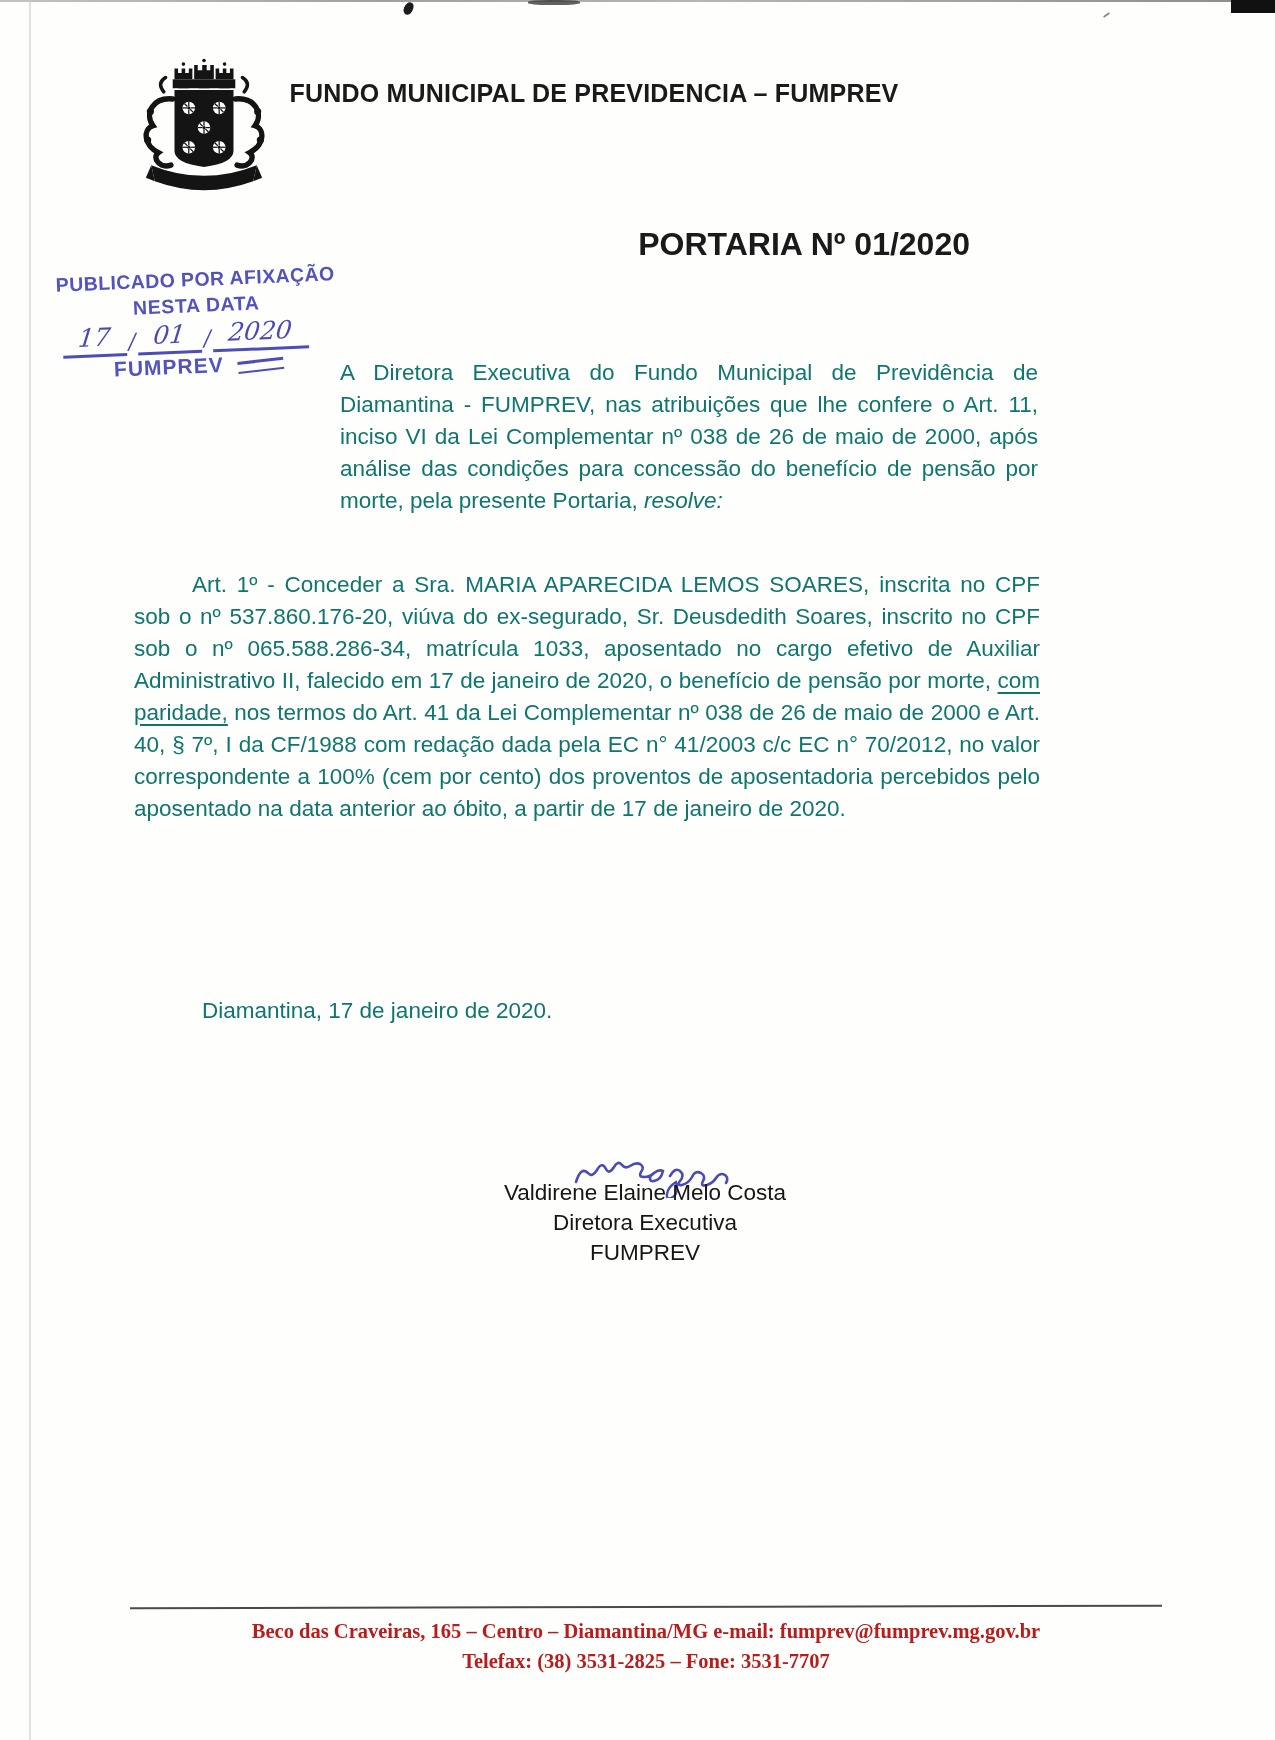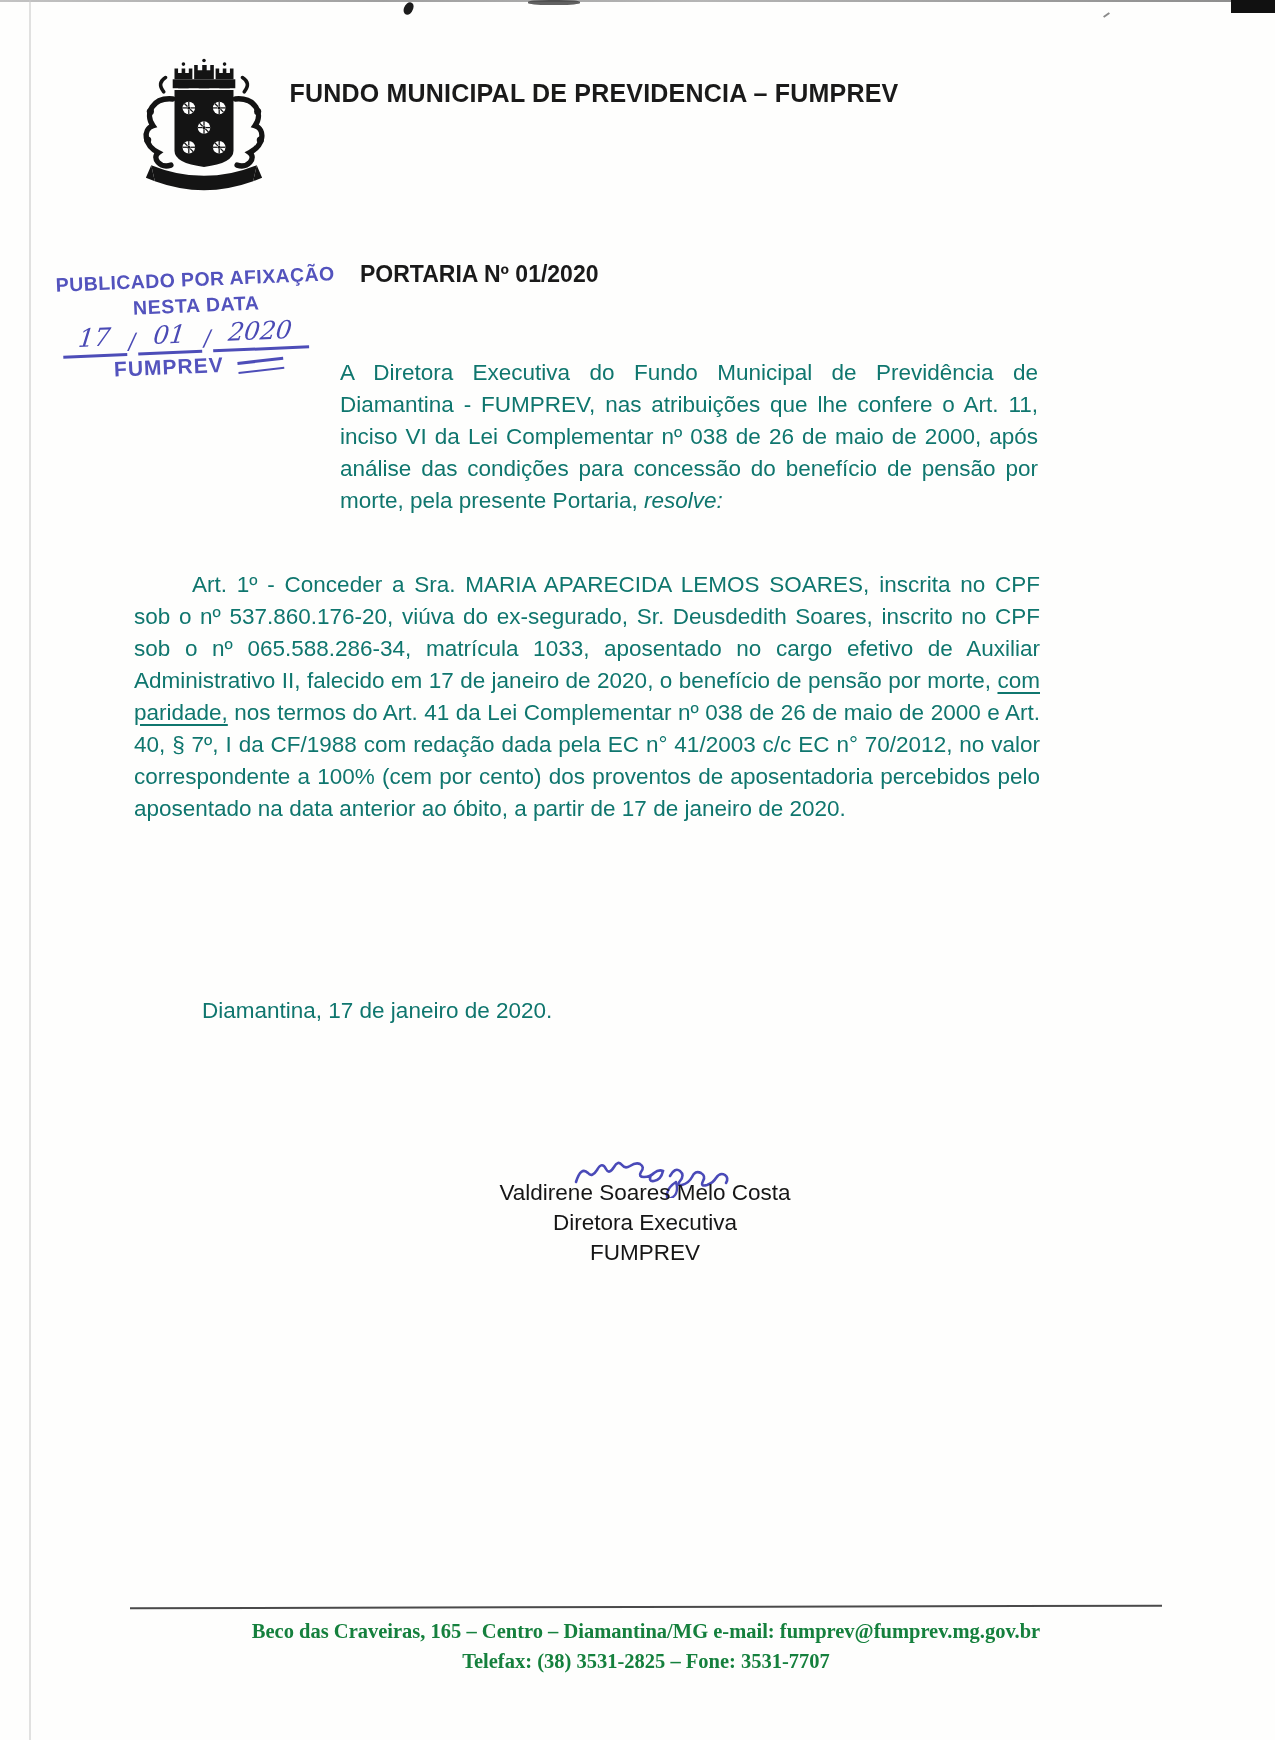--- a/index.html
+++ b/index.html
@@ -18,21 +18,21 @@
   .scan-blob2{position:absolute;left:528px;top:0;width:52px;height:5px;background:#3a3a3a;border-radius:40%;opacity:.8;}
   .scan-corner{position:absolute;right:0;top:0;width:44px;height:13px;background:#111;}
   .scan-leftline{position:absolute;left:29px;top:0;width:2px;height:100%;background:#c9c9c9;opacity:.55;}
   .scan-tick{position:absolute;left:1103px;top:14px;width:7px;height:2px;background:#8a8a8a;transform:rotate(-35deg);}
   
   .header-logo{position:absolute;left:128px;top:48px;width:152px;height:152px;}
   .header-text{position:absolute;left:278px;top:76px;width:632px;text-align:center;font-weight:bold;}
   .org-name{font-size:25px;letter-spacing:.2px;line-height:34px;}
   .org-loc{font-size:25px;letter-spacing:.2px;line-height:34px;}
   
-  .doc-title{position:absolute;left:360px;top:226px;width:610px;text-align:left;font-weight:bold;font-size:23px;margin-top:35px;}
+  .doc-title{position:absolute;left:360px;top:226px;width:610px;text-align:right;font-weight:bold;font-size:32px;}
   
   .stamp{position:absolute;left:56px;top:268px;width:282px;color:#5353bd;transform:rotate(-2.4deg);}
   .stamp-l1{font-size:19.5px;font-weight:bold;letter-spacing:.4px;text-align:center;}
   .stamp-l2{font-size:19.5px;font-weight:bold;letter-spacing:.6px;text-align:center;margin-top:3px;}
   .stamp-date{display:flex;align-items:flex-end;justify-content:flex-start;margin-top:2px;padding-left:6px;}
   .stamp-seg{border-bottom:3px solid #4d4db8;padding:0 16px 2px 16px;min-width:24px;text-align:center;}
   .hw{font-family:"DejaVu Serif", serif;font-style:italic;font-size:25px;color:#4a4ab5;display:inline-block;transform:skewX(-9deg);}
   .stamp-sep{font-family:"DejaVu Serif", serif;font-style:italic;font-size:22px;padding:0 2px 2px 2px;color:#4a4ab5;}
   .stamp-org-row{display:flex;align-items:center;justify-content:center;margin-top:1px;gap:14px;}
   .stamp-org{font-size:21px;font-weight:bold;letter-spacing:1px;}
@@ -44,21 +44,21 @@
   .p-art2{left:134px;top:888px;width:906px;text-indent:58px;text-align:left;}
   .p-date{left:134px;top:972px;width:906px;text-indent:68px;text-align:left;}
   .b{font-weight:normal;}
   .i{font-style:italic;}
   .u{text-decoration:underline;text-underline-offset:4px;}
   
   .sig-block{position:absolute;left:340px;top:1178px;width:610px;text-align:center;font-size:22.5px;line-height:30px;color:#161616;}
   .sig-ink{position:absolute;left:572px;top:1152px;width:180px;height:46px;}
   
   .footer-rule{position:absolute;left:130px;top:1606px;width:1032px;height:0;border-top:2px solid #4a4a4a;transform:rotate(-.15deg);}
-  .footer-text{position:absolute;left:130px;top:1616px;width:1032px;text-align:center;font-family:"Liberation Serif", serif;font-weight:bold;font-size:20.5px;line-height:30px;color:#15803d;}
+  .footer-text{position:absolute;left:130px;top:1616px;width:1032px;text-align:center;font-family:"Liberation Serif", serif;font-weight:bold;font-size:20.5px;line-height:30px;color:#b91c1c;}
 </style>
 </head>
 <body>
 
 <div class="page">
 
   <div class="scan-topline"></div>
   <div class="scan-blob1"></div>
   <div class="scan-blob2"></div>
   <div class="scan-corner"></div>
@@ -186,21 +186,21 @@
 
   <p class="para p-date">Diamantina, 17 de janeiro de 2020.</p>
 
   <div class="sig-ink">
     <svg viewBox="0 0 180 46" width="180" height="46">
       <path d="M4,30 q5,-16 12,-9 q4,5 9,-3 q5,-9 9,-1 q3,6 8,-2 q4,-7 8,-2 q3,4 8,1 q6,-4 10,-2 q5,3 1,8 q-3,5 3,5 q6,0 10,-4 q5,-4 9,-2 q-2,9 -9,10 q-6,1 -3,-6 M98,24 q5,-9 10,-5 q5,4 0,10 q-4,5 2,4 q7,-2 10,-8 q3,-7 9,-4 q5,3 2,8 q-3,6 4,4 q6,-2 9,-7 q4,-6 9,-3 q4,3 1,8" fill="none" stroke="#4a4ab8" stroke-width="2.6" stroke-linecap="round"></path>
       <path d="M104,30 q3,11 -3,15 q-7,4 -6,-3 q1,-7 9,-12" fill="none" stroke="#4a4ab8" stroke-width="2.4" stroke-linecap="round"></path>
     </svg>
   </div>
   <div class="sig-block">
-    <div>Valdirene Soares Melo Costa</div>
+    <div>Valdirene Elaine Melo Costa</div>
     <div>Diretora Executiva</div>
     <div>FUMPREV</div>
   </div>
 
   <div class="footer-rule"></div>
   <div class="footer-text">
     <div>Beco das Craveiras, 165 – Centro – Diamantina/MG e-mail: fumprev@fumprev.mg.gov.br</div>
     <div>Telefax: (38) 3531-2825 – Fone: 3531-7707</div>
   </div>
 

